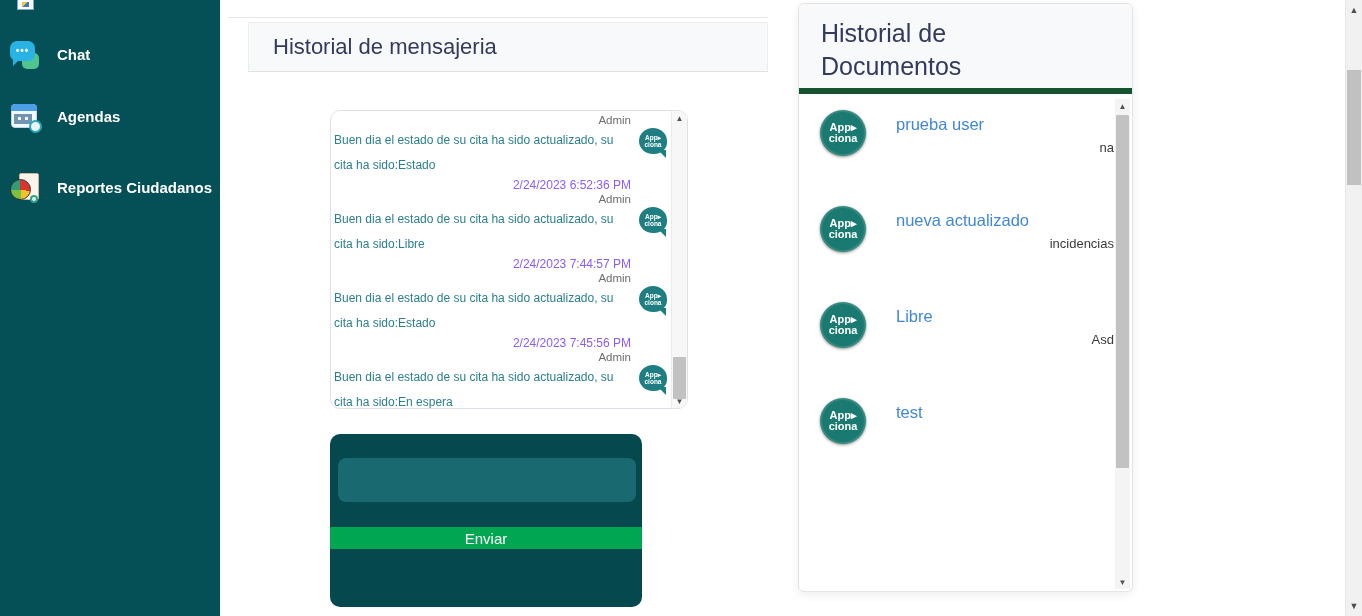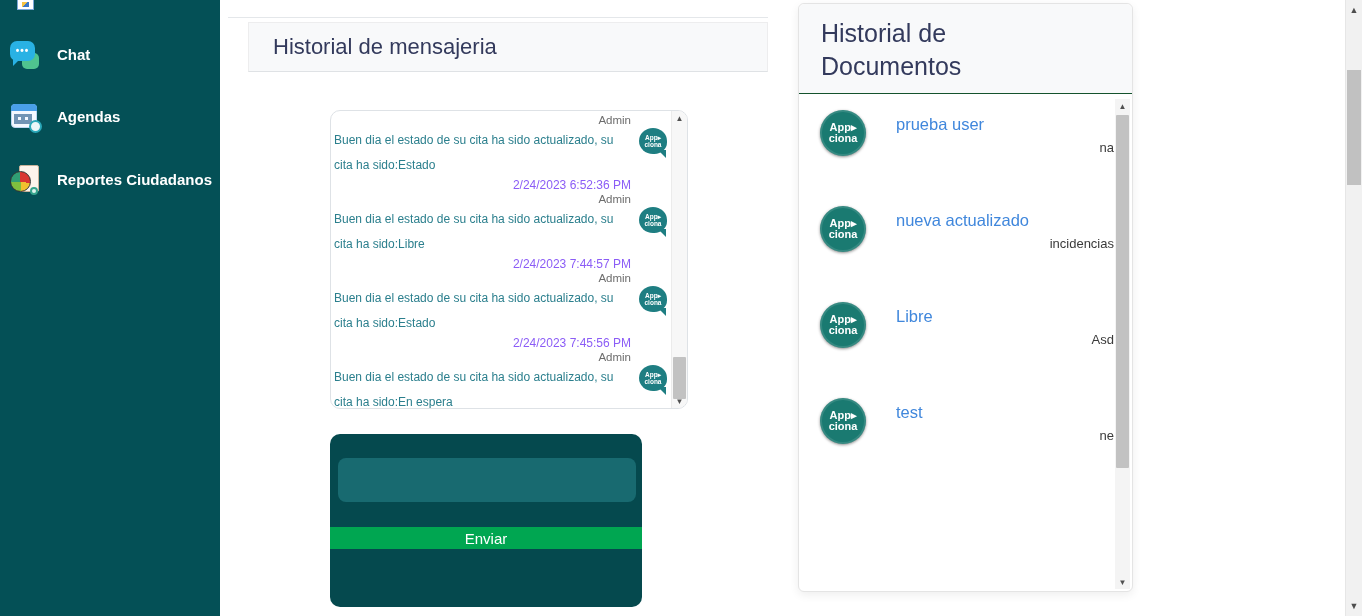--- a/index.html
+++ b/index.html
@@ -71,21 +71,21 @@
   .compose-input { position:absolute; left:8px; right:6px; top:24px; height:44px; background:#186a70; border:none;
                    border-radius:8px; resize:none; outline:none; color:#eaf6f7; font-size:14px; padding:8px 10px;
                    font-family:"Liberation Sans", sans-serif; }
   .send-btn { position:absolute; left:0; top:93px; width:100%; height:22px; background:#00a651; color:#fff;
               border:none; font-size:15px; cursor:pointer; font-family:"Liberation Sans", sans-serif; }
 
   
   .docs-card { position:absolute; left:798px; top:3px; width:335px; height:589px; background:#fff;
                border:1px solid #e4e4e4; border-radius:6px; box-shadow:0 3px 10px rgba(0,0,0,.07); }
   .docs-header { position:absolute; left:0; top:0; right:0; height:90px; background:#f8f9fa;
-                 border-bottom:1px solid #14532d; border-radius:6px 6px 0 0; }
+                 border-bottom:6px solid #14532d; border-radius:6px 6px 0 0; }
   .docs-title { font-size:25px; color:#333a5c; line-height:33px; padding:13px 0 0 22px; width:240px; font-weight:400; }
   .docs-list { position:absolute; left:0; right:18px; top:92px; bottom:2px; overflow:hidden; padding-top:14px; }
   .doc-item { position:relative; height:96px; padding-left:97px; }
   .doc-avatar { position:absolute; left:21px; top:0; width:46px; height:46px; border-radius:50%; background:#1a7a71;
                 color:#fff; font-weight:bold; font-size:11px; line-height:11px; display:flex; flex-direction:column;
                 align-items:center; justify-content:center; box-shadow:0 1px 3px rgba(0,0,0,.45), inset 0 0 0 2px rgba(255,255,255,.12); }
   .doc-title { display:inline-block; color:#4087dc; font-size:16.5px; text-decoration:none; padding-top:5px; cursor:pointer; }
   .doc-sub { color:#3a3a3a; font-size:13px; padding-top:6px;text-align:right; }
   .docs-scroll { right:2px; top:95px; bottom:2px; width:15px; border-left:none; background:#f4f4f4; }
   .docs-scroll .thumb { top:16px; height:353px; }
@@ -118,21 +118,21 @@
     <div class="side-item" style="top:100px;">
       <span class="side-icon icon-cal">
         <span class="body"></span>
           <span class="band"></span>
           <span class="grid"></span>
           <span class="clock"></span>
       </span>
       <span class="lbl">Agendas</span>
     </div>
 
-    <div class="side-item" style="top:163px;justify-content:center;">
+    <div class="side-item" style="top:171px;justify-content:center;">
       <span class="side-icon icon-rep">
         <span class="doc"></span>
           <span class="pie"></span>
           <span class="mag"></span>
       </span>
       <span class="lbl">Reportes Ciudadanos</span>
     </div>
   </aside>
 
   <div class="topline"></div>
@@ -234,21 +234,20 @@
     <a class="doc-title">Libre</a>
     <div class="doc-sub">Asd</div>
   </div>
 
   <div class="doc-item">
     <div class="doc-avatar">
       <span>App▸</span>
       <span>ciona</span>
     </div>
     <a class="doc-title">test</a>
-    <div class="doc-sub">ne</div>
   </div>
 </div>
     <div class="vscroll docs-scroll">
       <div class="arrow up">▲</div>
       <div class="thumb"></div>
       <div class="arrow down">▼</div>
     </div>
   </aside>
 
   <div class="page-scroll">

